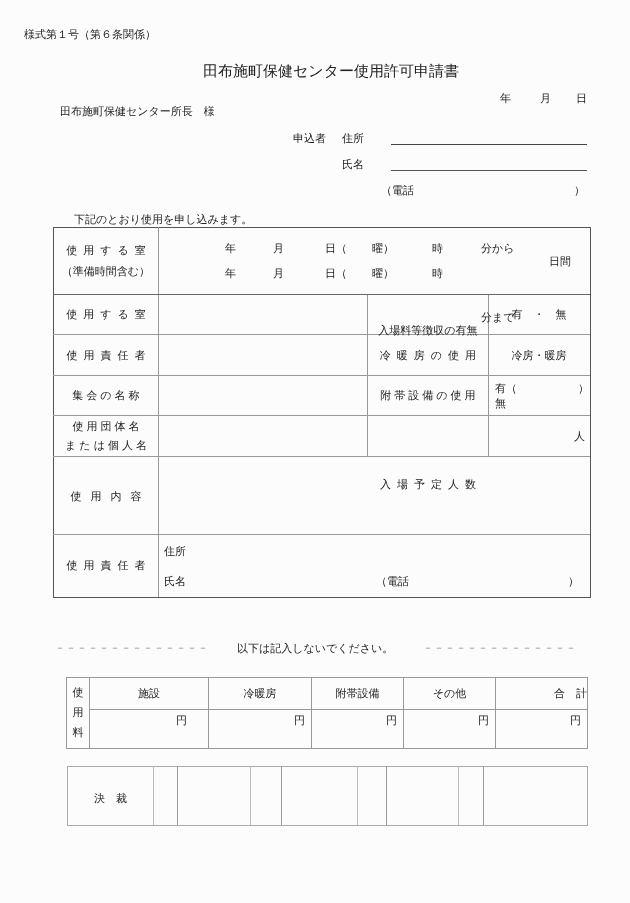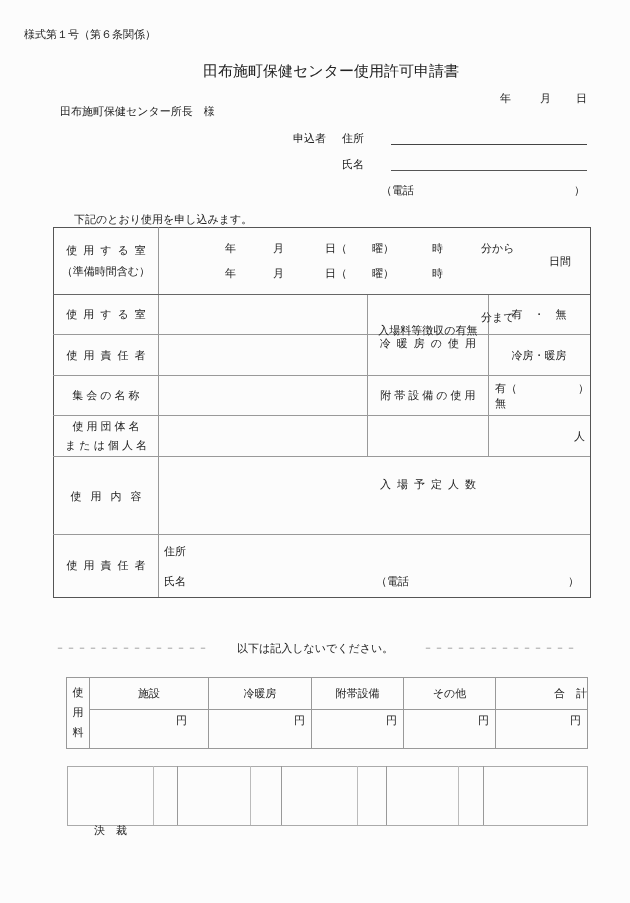--- a/index.html
+++ b/index.html
@@ -68,21 +68,21 @@
 </div>
 <div class="abs" style="left:549px;top:254px;">日間</div>
 
 <div class="abs c sp" style="left:54px;top:307px;width:104px;padding-left:6px;box-sizing:border-box;">使用する室</div>
 <div class="field" style="left:159px;top:295px;width:208px;height:39px;"></div>
 <div class="abs c" style="left:368px;top:314px;width:120px;margin-top:9px;">入場料等徴収の有無</div>
 <div class="abs c" style="left:489px;top:307px;width:100px;">有　・　無</div>
 
 <div class="abs c sp" style="left:54px;top:348px;width:104px;padding-left:6px;box-sizing:border-box;">使用責任者</div>
 <div class="field" style="left:159px;top:335px;width:208px;height:40px;"></div>
-<div class="abs c sp" style="left:368px;top:336px;width:120px;padding-left:6px;box-sizing:border-box;text-align:center;">冷暖房の使用</div>
+<div class="abs c sp" style="left:368px;top:348px;width:120px;padding-left:6px;box-sizing:border-box;text-align:center;">冷暖房の使用</div>
 <div class="abs c" style="left:489px;top:348px;width:100px;">冷房・暖房</div>
 
 <div class="abs c sp2" style="left:54px;top:388px;width:104px;padding-left:3px;box-sizing:border-box;">集会の名称</div>
 <div class="field" style="left:159px;top:376px;width:208px;height:39px;"></div>
 <div class="abs c sp2" style="left:368px;top:388px;width:120px;padding-left:3px;box-sizing:border-box;">附帯設備の使用</div>
 <div class="abs" style="left:495px;top:381px;">有（</div>
 <div class="abs" style="left:578px;top:381px;">）</div>
 <div class="abs" style="left:495px;top:396px;">無</div>
 
 <div class="abs c sp2" style="left:54px;top:419px;width:104px;padding-left:3px;box-sizing:border-box;">使用団体名</div>
@@ -134,13 +134,13 @@
 
 <div style="position:absolute;left:67px;top:766px;width:519px;height:58px;border:1px solid #aaa;"></div>
 <div class="gl" style="left:153px;top:766px;width:1px;height:59px;background:#bbb;"></div>
 <div class="gl" style="left:177px;top:766px;width:1px;height:59px;"></div>
 <div class="gl" style="left:250px;top:766px;width:1px;height:59px;background:#bbb;"></div>
 <div class="gl" style="left:281px;top:766px;width:1px;height:59px;"></div>
 <div class="gl" style="left:357px;top:766px;width:1px;height:59px;background:#bbb;"></div>
 <div class="gl" style="left:386px;top:766px;width:1px;height:59px;"></div>
 <div class="gl" style="left:458px;top:766px;width:1px;height:59px;background:#bbb;"></div>
 <div class="gl" style="left:483px;top:766px;width:1px;height:59px;"></div>
-<div class="abs c" style="left:68px;top:791px;width:85px;margin-top:32px;">決　裁</div>
+<div class="abs c" style="left:68px;top:791px;width:85px;">決　裁</div>
 
 </body></html>

